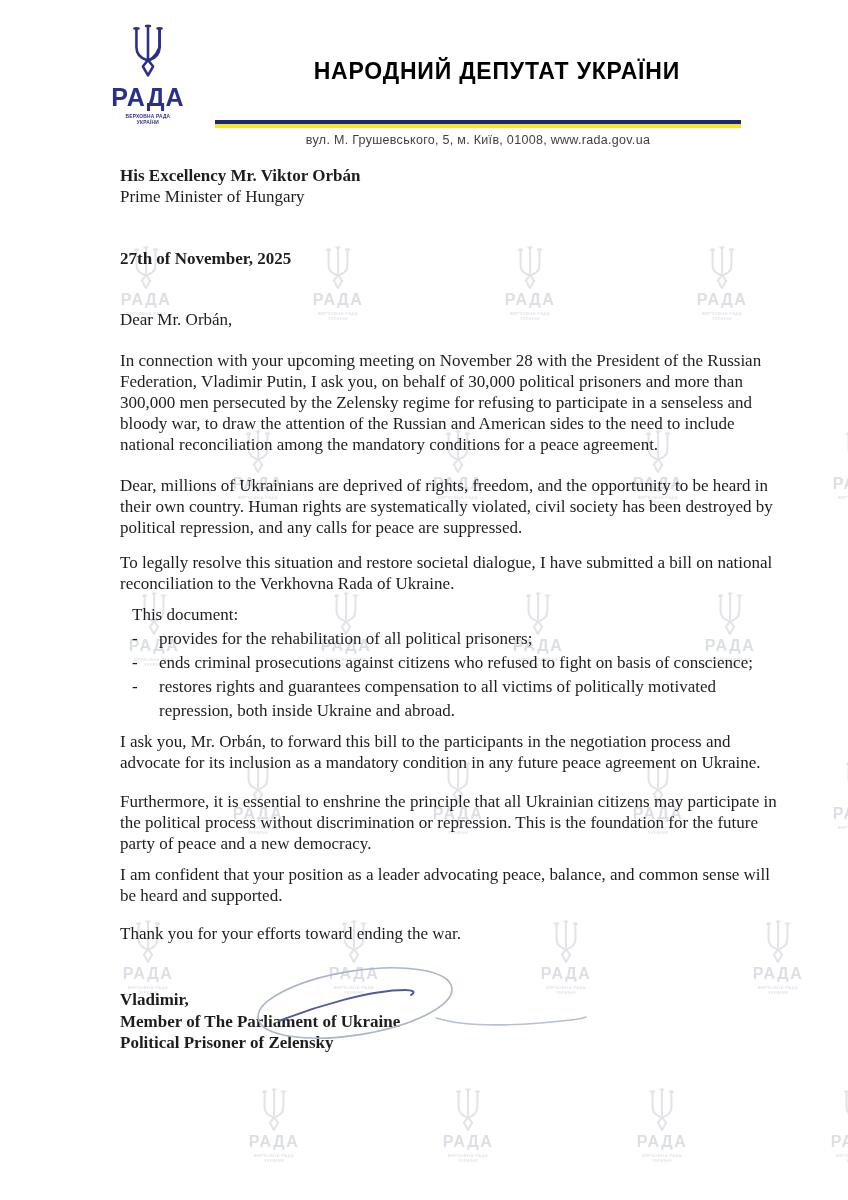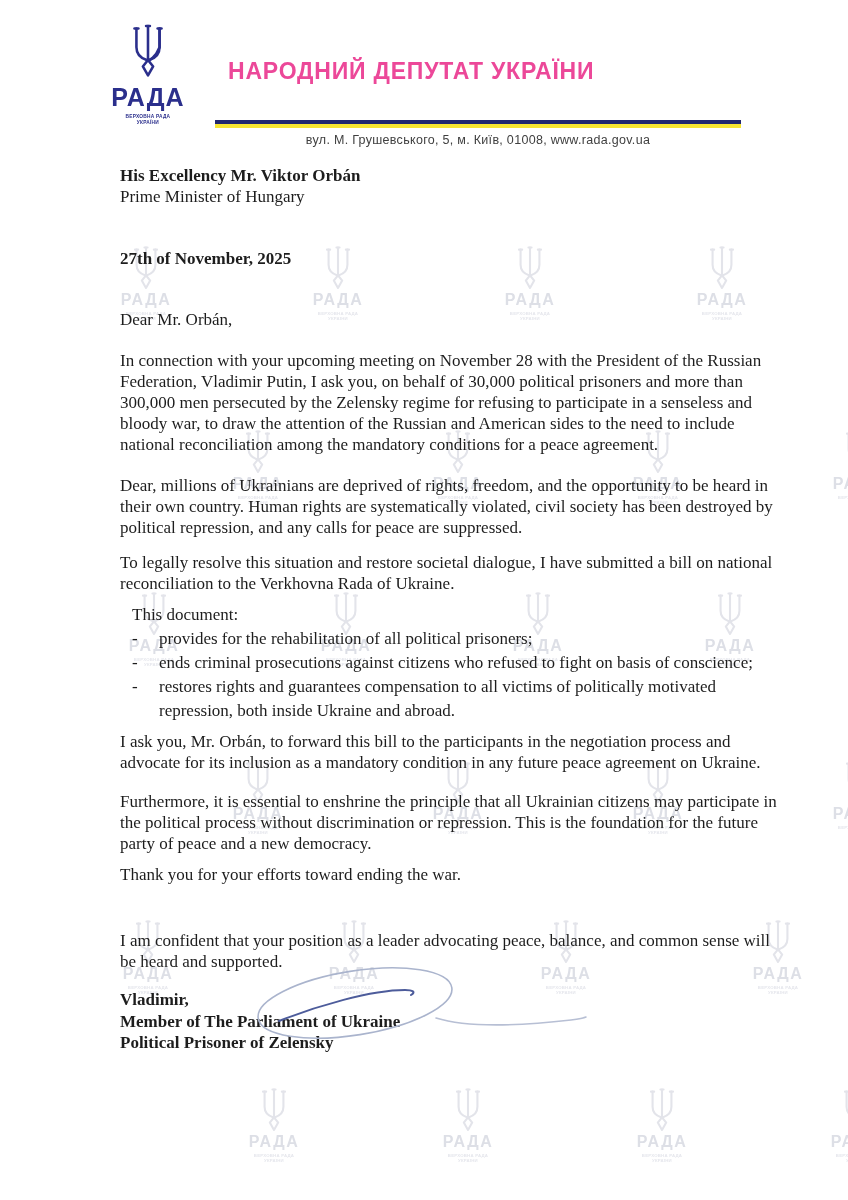--- a/index.html
+++ b/index.html
@@ -10,23 +10,23 @@
   .wm-t{font-family:"Liberation Sans",sans-serif;font-weight:700;font-size:16px;line-height:1;
         color:#dddfe6;letter-spacing:1.5px;margin-top:2px;}
   .wm-s{font-family:"Liberation Sans",sans-serif;font-weight:700;font-size:6px;line-height:1.15;
         color:#e5e6ec;transform:scale(.72);text-align:center;letter-spacing:.3px;margin-top:1px;white-space:nowrap;}
   
   .logo{position:absolute;left:110px;top:24px;width:76px;display:flex;flex-direction:column;align-items:center;z-index:2;}
   .logo-name{font-family:"Liberation Sans",sans-serif;font-weight:700;font-size:25px;line-height:1;
              color:#2b2f8c;letter-spacing:1px;margin-top:3px;}
   .logo-sub{font-family:"Liberation Sans",sans-serif;font-weight:700;font-size:6px;line-height:1.25;
             color:#2b2f8c;text-align:center;transform:scale(.8);letter-spacing:.3px;margin-top:2px;white-space:nowrap;}
-  .hdr-title{position:absolute;left:228px;top:58px;width:452px;text-align:left;z-index:2;
+  .hdr-title{position:absolute;left:228px;top:58px;width:452px;text-align:right;z-index:2;
              font-family:"Liberation Sans",sans-serif;font-weight:700;font-size:23px;
-             letter-spacing:.8px;color:#ec4899;}
+             letter-spacing:.8px;color:#000000;}
   .hdr-rule{position:absolute;left:215px;top:120px;width:526px;z-index:2;}
   .hdr-rule .navy{height:4px;background:#20266f;}
   .hdr-rule .yellow{height:4px;background:#f6e433;}
   .hdr-address{position:absolute;left:215px;top:133px;width:526px;text-align:center;z-index:2;
                font-family:"Liberation Sans",sans-serif;font-size:12.5px;letter-spacing:.3px;color:#404040;}
   
   .content{position:absolute;left:120px;top:165px;width:666px;z-index:1;
            font-size:17px;line-height:21px;color:#1d1d1d;}
   .bold{font-weight:700;}
   .recipient{margin:0 0 41px 0;}
@@ -417,22 +417,22 @@
         <span>ends criminal prosecutions against citizens who refused to fight on basis of conscience;</span>
       </div>
       <div class="li">
         <span class="dash">-</span>
         <span>restores rights and guarantees compensation to all victims of politically motivated repression, both inside Ukraine and abroad.</span>
       </div>
     </div>
 
     <p class="para mb18">I ask you, Mr. Orbán, to forward this bill to the participants in the negotiation process and advocate for its inclusion as a mandatory condition in any future peace agreement on Ukraine.</p>
     <p class="para mb10">Furthermore, it is essential to enshrine the principle that all Ukrainian citizens may participate in the political process without discrimination or repression. This is the foundation for the future party of peace and a new democracy.</p>
+    <p class="para mb17">I am confident that your position as a leader advocating peace, balance, and common sense will be heard and supported.</p>
     <p class="para mb45">Thank you for your efforts toward ending the war.</p>
-    <p class="para mb17">I am confident that your position as a leader advocating peace, balance, and common sense will be heard and supported.</p>
 
     <div class="signoff">
       <div>Vladimir,</div>
       <div>Member of The Parliament of Ukraine</div>
       <div>Political Prisoner of Zelensky</div>
     </div>
   </div>
 
   <div class="signature">
     <svg width="345" height="88" viewBox="0 0 345 88" fill="none">

